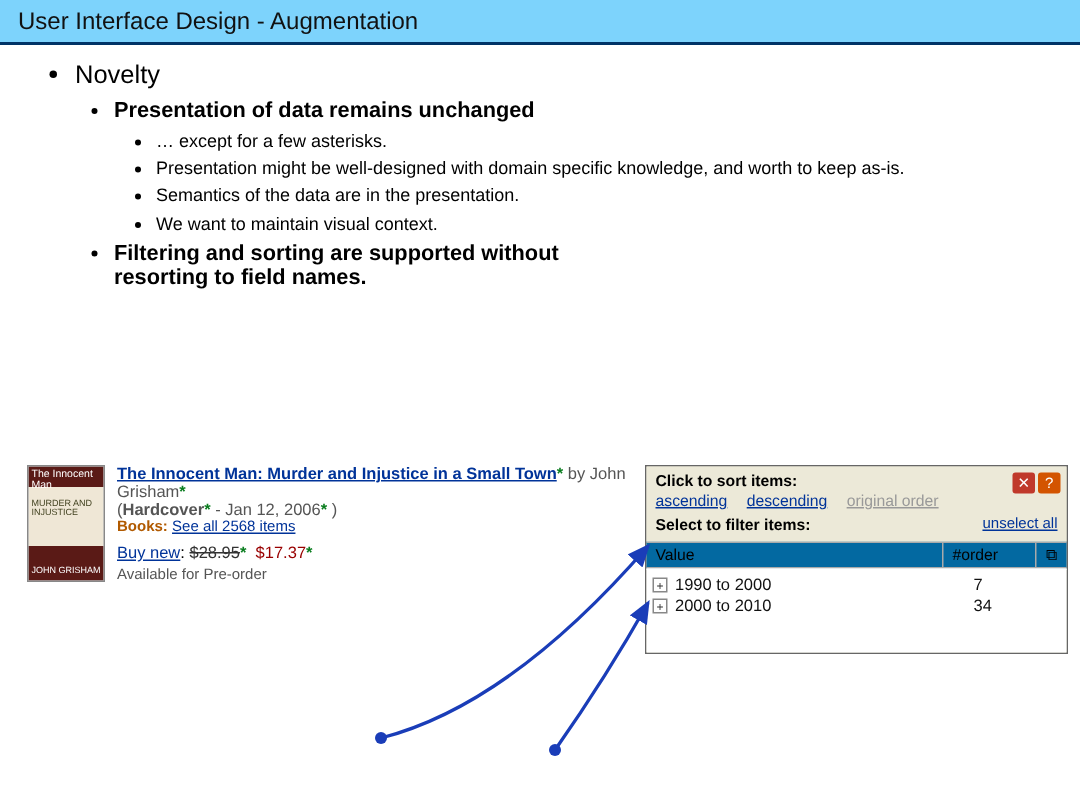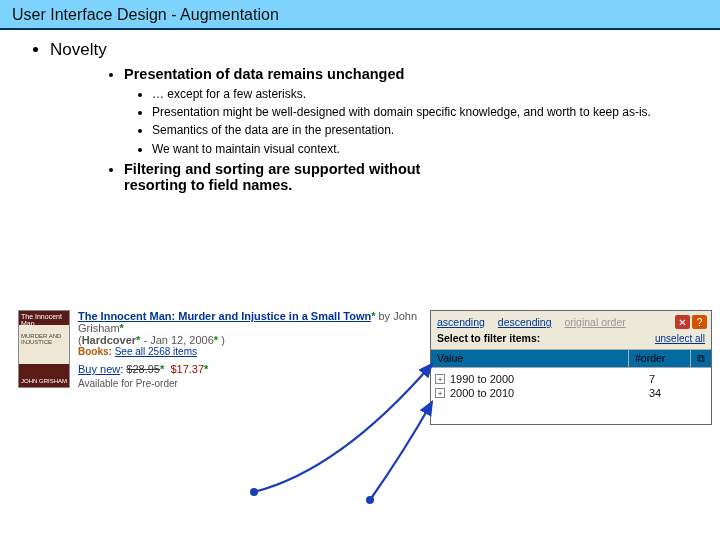--- a/index.html
+++ b/index.html
@@ -17,21 +17,21 @@
     border-bottom: 2px solid #003366;
     padding: 6px 12px 4px;
     font-family: "Trebuchet MS", sans-serif;
     font-size: 16px;
     color: #111;
   }
   .content { padding: 10px 20px 0 28px; }
   ul { margin: 0; padding-left: 22px; list-style: disc; }
   .lvl1 > li { font-size: 17px; font-weight: 400; margin-bottom: 6px; }
   .lvl2 { margin-top: 6px; padding-left: 26px; }
-  .lvl2 > li { font-size: 14.5px; font-weight: bold; margin-bottom: 4px; margin-left: 48px; }
+  .lvl2 > li { font-size: 14.5px; font-weight: bold; margin-bottom: 4px; }
   .lvl3 { margin-top: 4px; padding-left: 28px; font-weight: normal; }
   .lvl3 > li { font-size: 12px; line-height: 1.35; margin-bottom: 2px; }
   .lower-row { position: absolute; top: 310px; left: 18px; right: 8px; display: flex; gap: 10px; align-items: flex-start; }
   .book-area { flex: 1; font-size: 11px; }
   .thumb {
     float: left; width: 52px; height: 78px;
     background: linear-gradient(#5a1a16 0 18%, #efe7d6 18% 70%, #5a1a16 70% 100%);
     margin: 0 8px 4px 0; border: 1px solid #888; position: relative;
     font-size: 7px; color: #fff; line-height: 1;
   }
@@ -50,21 +50,21 @@
   .strike { text-decoration: line-through; color: #333; }
   .price-now { color: #990000; font-weight: normal; text-align: center; }
   .avail { color: #555; font-size: 10px; margin-top: 3px; }
   
   .panel { width: 282px; border: 1px solid #666; background: #ece9d8; position: relative; }
   .panel-top { padding: 4px 6px 5px; font-size: 10.5px; background: #ece9d8; position: relative; }
   .panel-top .heading { font-weight: bold; }
   .sort-links { margin-top: 1px; font-size: 10.5px; }
   .sort-links a { color: #003399; text-decoration: underline; margin-right: 10px; }
   .sort-links .disabled { color: #999; text-decoration: underline; }
-  .filter-row { display: flex; justify-content: space-between; align-items: center; margin-top: 4px; font-size: 10.5px; }
+  .filter-row { display: flex; justify-content: space-between; align-items: flex-start; margin-top: 4px; font-size: 10.5px; }
   .filter-row .heading { font-weight: bold; }
   .unselect { color: #003399; text-decoration: underline; font-size: 10px; }
   .win-icons { position: absolute; top: 4px; right: 4px; display: flex; gap: 2px; }
   .win-btn { width: 15px; height: 14px; border-radius: 2px; display: flex; align-items: center; justify-content: center; font-size: 10px; color: #fff; }
   .win-close { background: #c0392b; }
   .win-help { background: #d35400; }
   .headers { display: flex; font-size: 10.5px; background: #0369a1; border-top: 1px solid #aaa; border-bottom: 1px solid #aaa; }
   .headers .col1 { flex: 1; padding: 2px 6px; border-right: 1px solid #aaa; }
   .headers .col2 { width: 62px; padding: 2px 6px; border-right: 1px solid #aaa; }
   .headers .col3 { width: 20px; padding: 2px 3px; text-align: center; }
@@ -131,20 +131,21 @@
     </div>
     <div class="avail">Available for Pre-order</div>
   </div>
 
   <div class="panel">
     <div class="panel-top">
       <div class="win-icons">
         <div class="win-btn win-close">✕</div>
         <div class="win-btn win-help">?</div>
       </div>
+      <div class="heading">Click to sort items:</div>
       <div class="sort-links">
         <a>ascending</a>
         <a>descending</a>
         <span class="disabled">original order</span>
       </div>
       <div class="filter-row">
         <span class="heading">Select to filter items:</span>
         <a class="unselect">unselect all</a>
       </div>
     </div>

